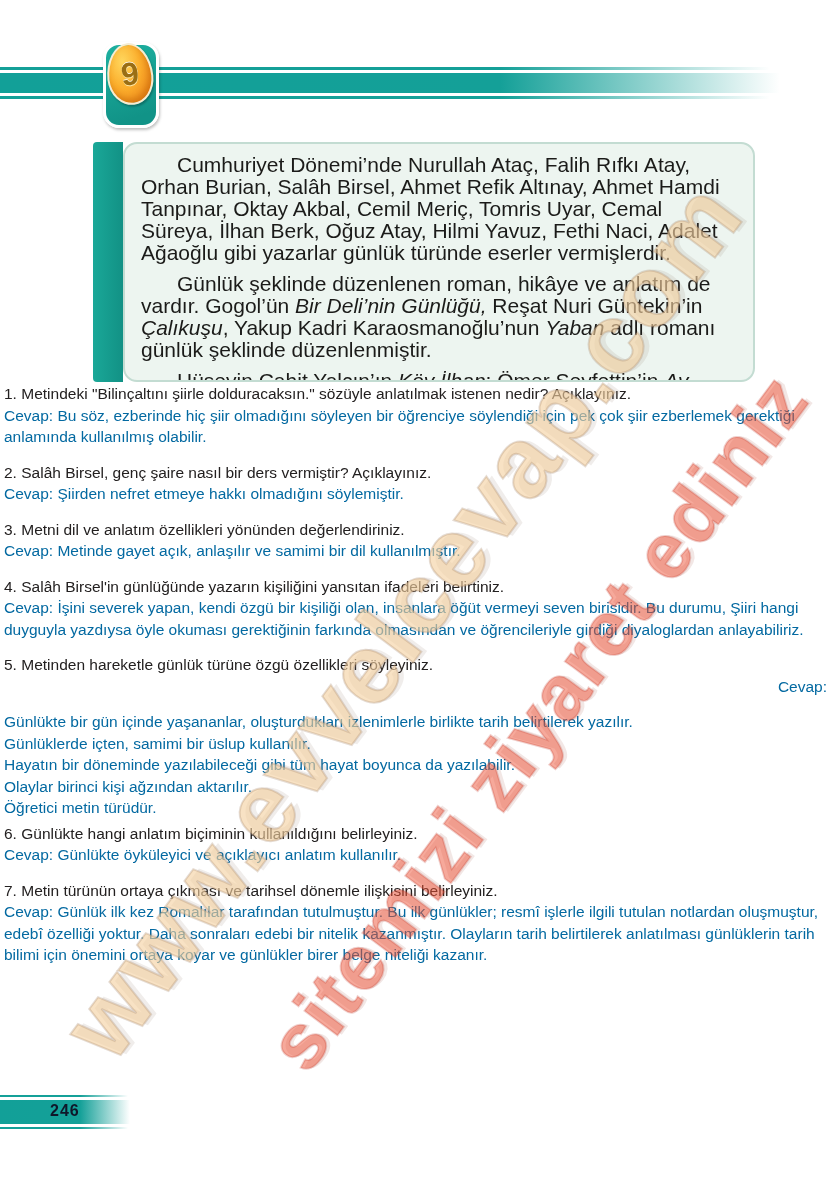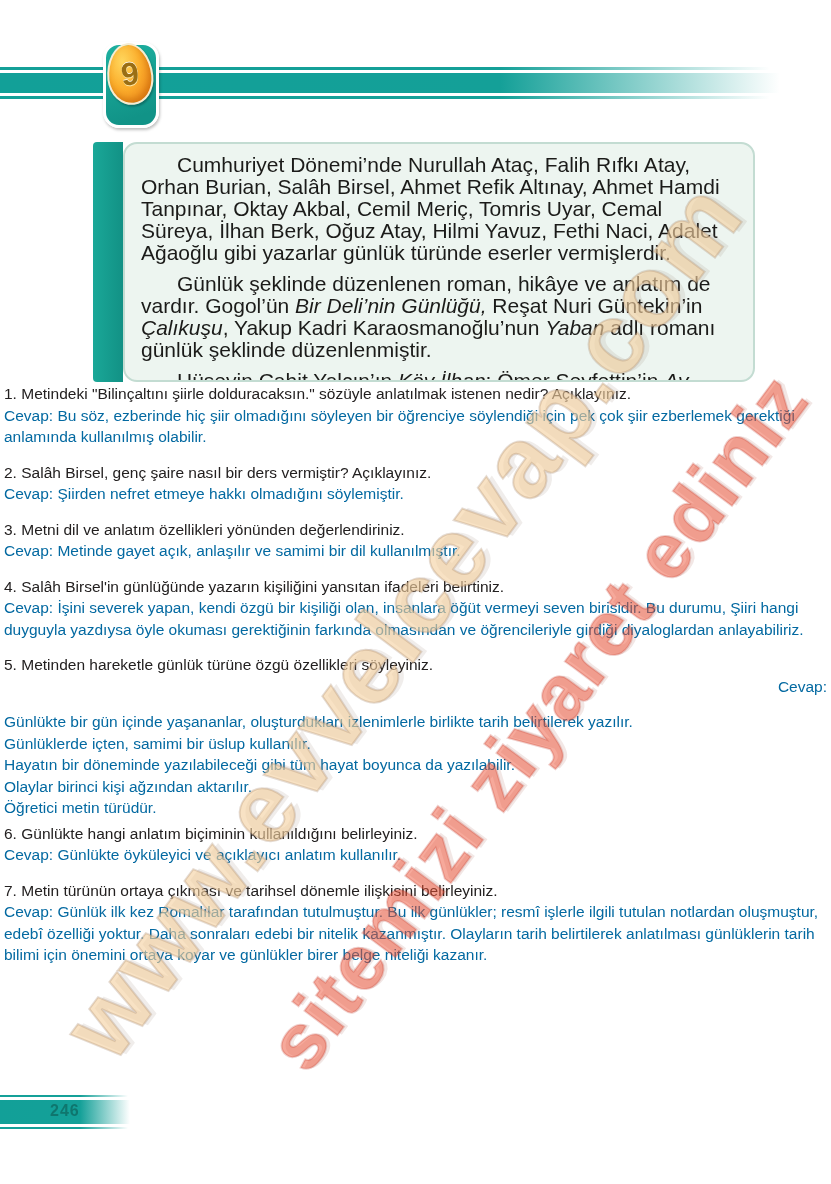--- a/index.html
+++ b/index.html
@@ -79,21 +79,21 @@
   .ftr-bar {
     position:absolute; left:0; top:1100px; width:100%; height:24px;
     background:linear-gradient(to right,#12a098 0,#14a098 80px,rgba(20,160,152,0) 130px);
   }
   .ftr-line-bottom {
     position:absolute; left:0; top:1127px; width:100%; height:2px;
     background:linear-gradient(to right,#14a098 0,#14a098 80px,rgba(20,160,152,0) 128px);
   }
   .page-num {
     position:absolute; left:50px; top:1102px;
-    font-size:16px; font-weight:bold; color:#0f766e; letter-spacing:1px;
+    font-size:16px; font-weight:bold; color:#0f172a; letter-spacing:1px;
   }
 
   
   .wm-layer { position:absolute; inset:0; z-index:5; pointer-events:none; overflow:hidden; }
   .wm1 {
     position:absolute; left:402px; top:620px; white-space:nowrap;
     transform:translate(-50%,-50%) rotate(-53.3deg);
     font-size:100px; font-weight:bold; letter-spacing:2px;
     color:rgba(243,208,160,0.62);
     -webkit-text-stroke:2px rgba(160,128,100,0.28);

